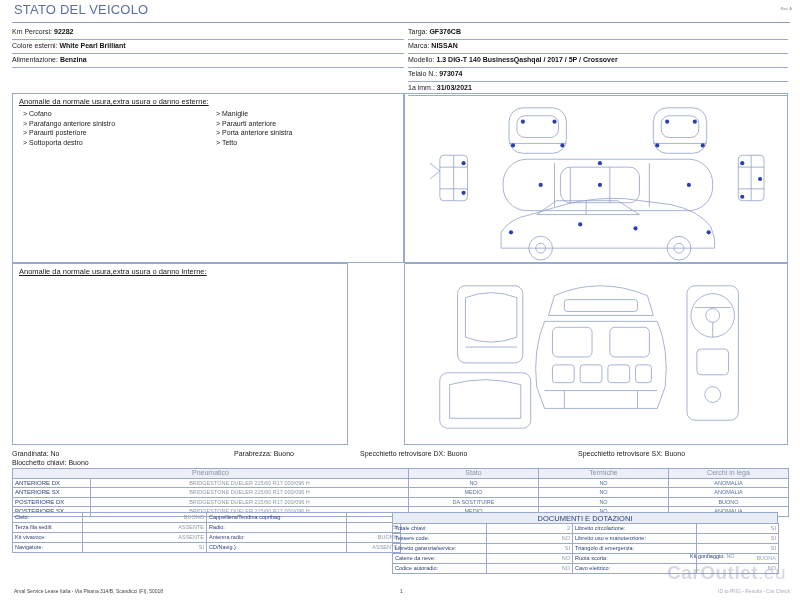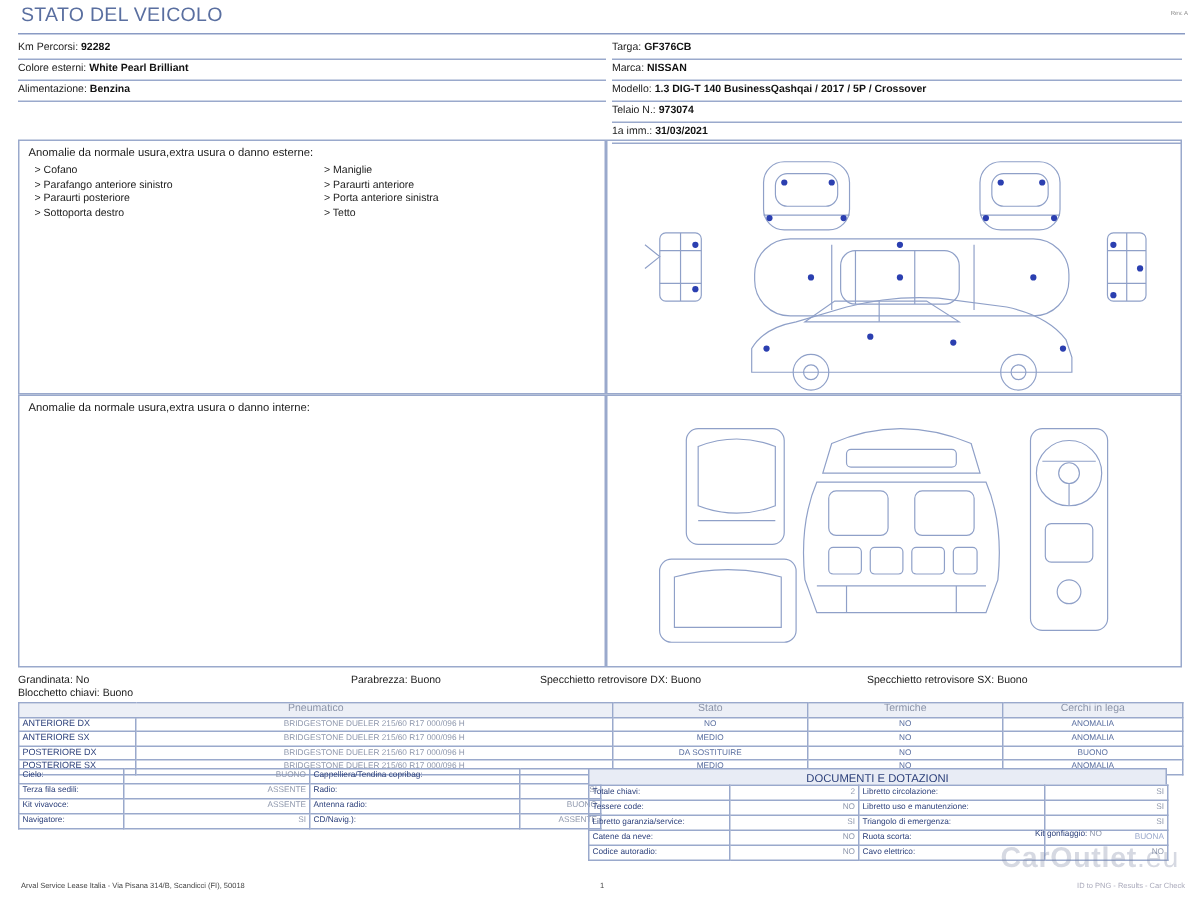--- a/index.html
+++ b/index.html
@@ -66,20 +66,21 @@
   .box {
     position: absolute;
     border: 1px solid #9aa9cc;
     box-sizing: border-box;
   }
   .sec-title {
     position: absolute;
     left: 6px; top: 3px;
     font-size: 7.5px;
     color: #1b1b1b;
+    text-decoration: underline;
   }
   .dmg-list {
     position: absolute;
     top: 15px; left: 10px;
     width: 370px;
     column-count: 2;
     column-gap: 16px;
   }
   .dmg-list div {
     font-size: 7px;
@@ -313,21 +314,21 @@
         <circle cx="306" cy="140" r="2.1"></circle>
         <circle cx="58" cy="70" r="2.1"></circle>
         <circle cx="58" cy="100" r="2.1"></circle>
         <circle cx="340" cy="70" r="2.1"></circle>
         <circle cx="358" cy="86" r="2.1"></circle>
         <circle cx="340" cy="104" r="2.1"></circle>
       </g>
     </svg>
   </div>
 
-  <div class="box" style="left:12px; top:263px; width:392px; height:182px;">
+  <div class="box" style="left:12px; top:263px; width:336px; height:182px;">
     <div class="sec-title">Anomalie da normale usura,extra usura o danno interne:</div>
   </div>
 
   <div class="box" style="left:404px; top:263px; width:384px; height:182px;">
     <svg class="diagram" viewBox="0 0 384 182">
       <g fill="none" stroke="#8fa0c8" stroke-width="0.8">
 
         <g>
           <rect x="52" y="22" width="66" height="78" rx="8"></rect>
           <path d="M60 34 Q86 24 112 34 L112 74 Q86 84 60 74 Z"></path>

